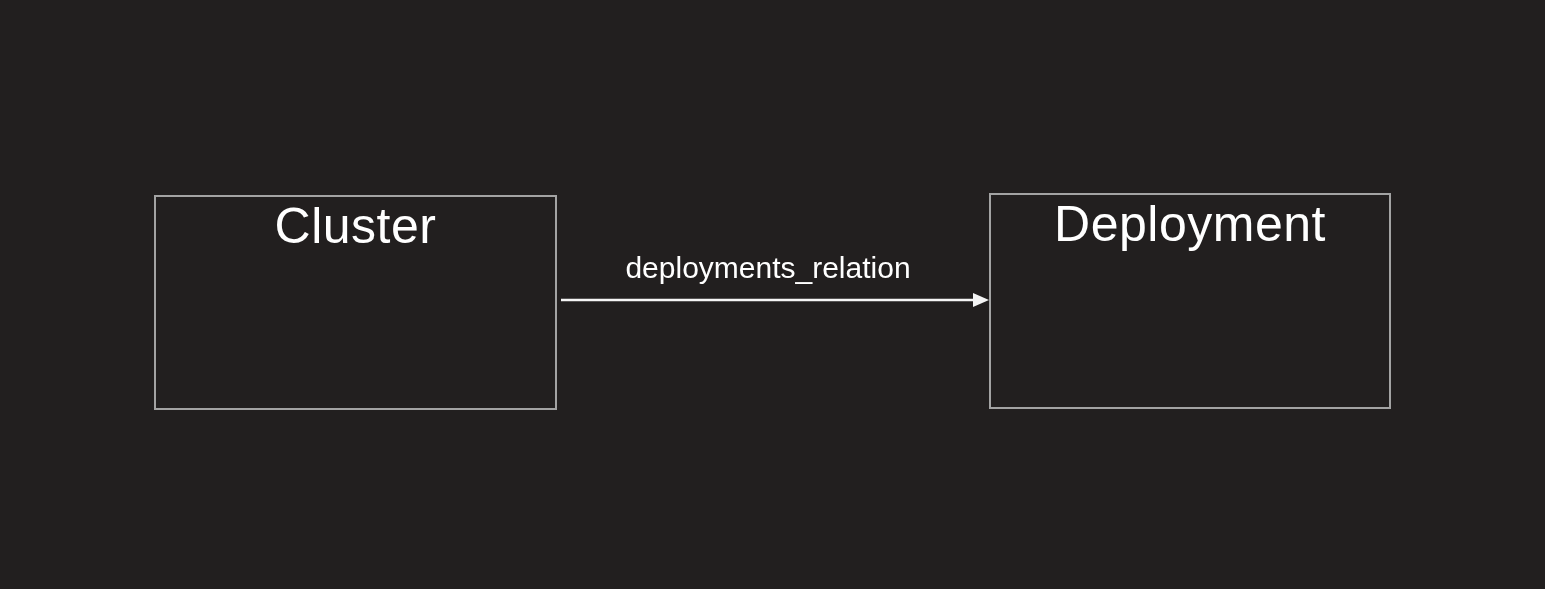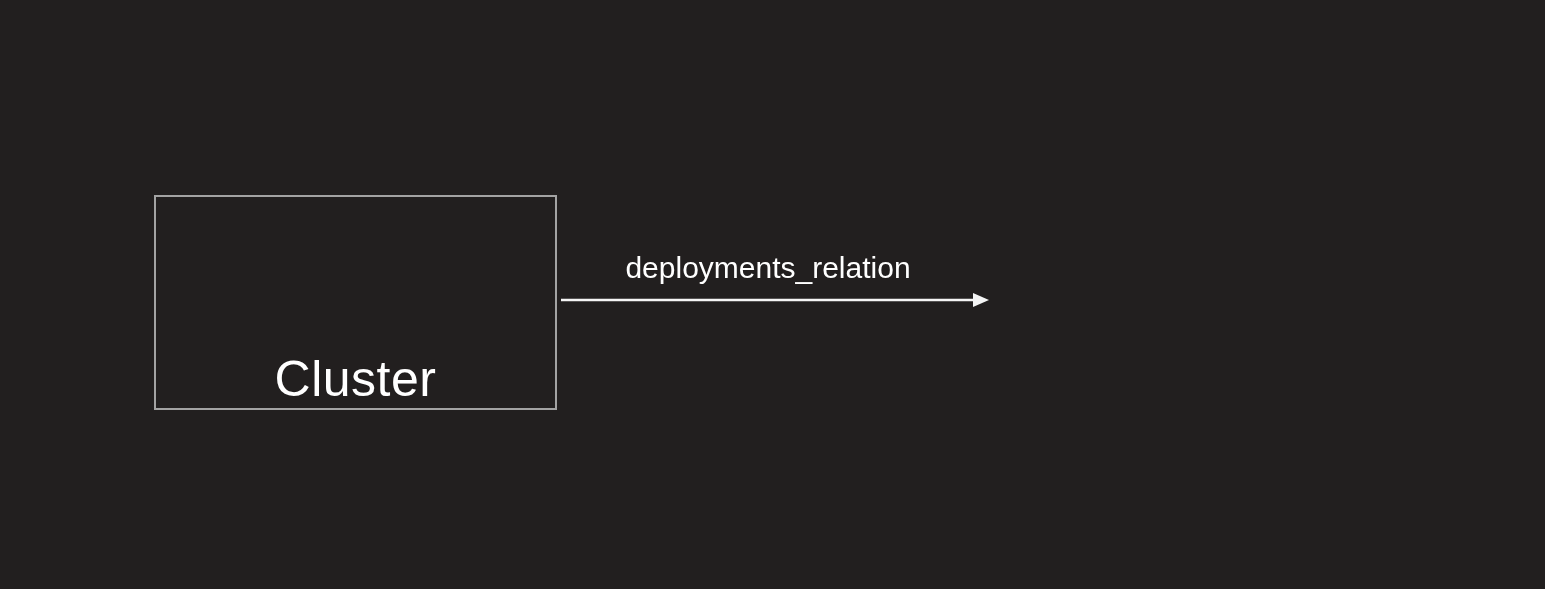--- a/index.html
+++ b/index.html
@@ -14,21 +14,21 @@
     background: #221f1f;
     overflow: hidden;
     font-family: "Liberation Sans", sans-serif;
   }
   .node {
     position: absolute;
     box-sizing: border-box;
     border: 2px solid #a3a3a3;
     background: #221f1f;
     display: flex;
-    align-items: flex-end;
+    align-items: flex-start;
     justify-content: center;
   }
   .node-label {
     color: #ffffff;
     font-size: 50px;
     font-weight: 400;
     letter-spacing: 0.5px;
     white-space: nowrap;
   }
   #node-cluster {
@@ -69,14 +69,17 @@
     <span class="node-label">Cluster</span>
   </div>
 
   <div class="edge-label">deployments_relation</div>
 
   <svg class="edge-arrow" width="436" height="24" viewBox="0 0 436 24">
     <line x1="4" y1="12" x2="417" y2="12" stroke="#f5f5f5" stroke-width="2.5"></line>
     <polygon points="416,5 432,12 416,19" fill="#f5f5f5"></polygon>
   </svg>
 
+  <div class="node" id="node-deployment">
+    <span class="node-label">Deployment</span>
+  </div>
 
 </div>
 
 </body></html>

